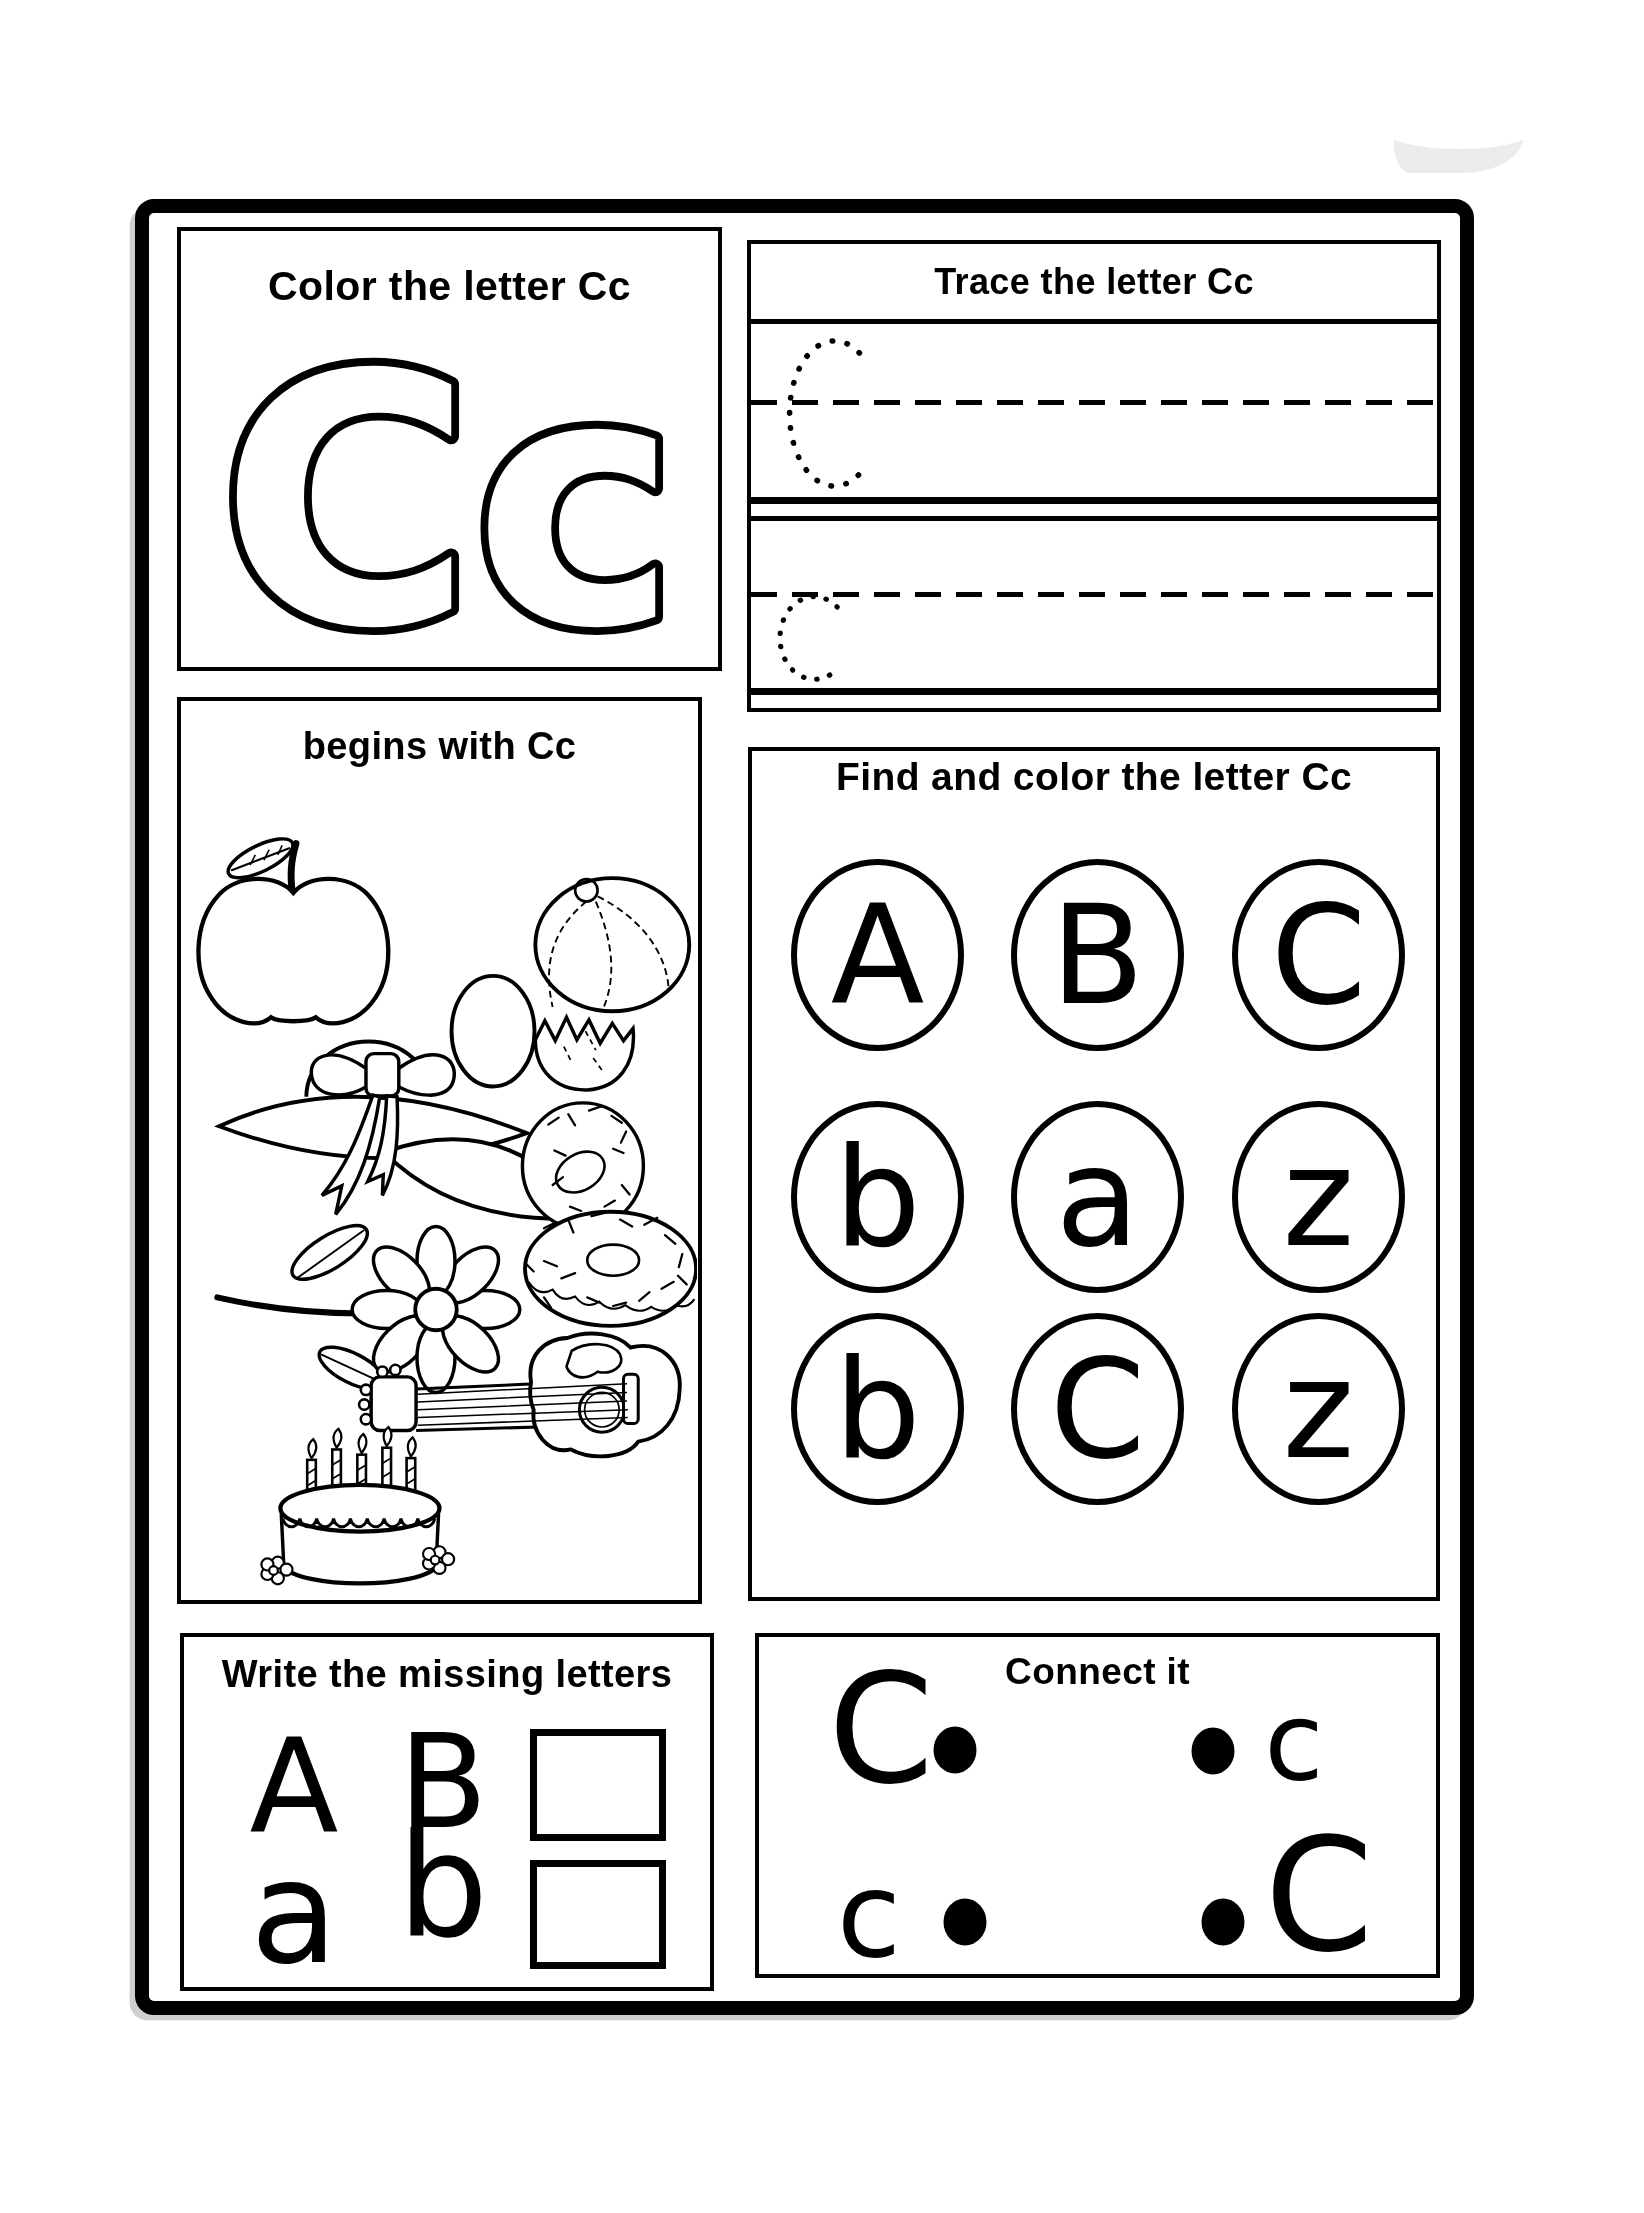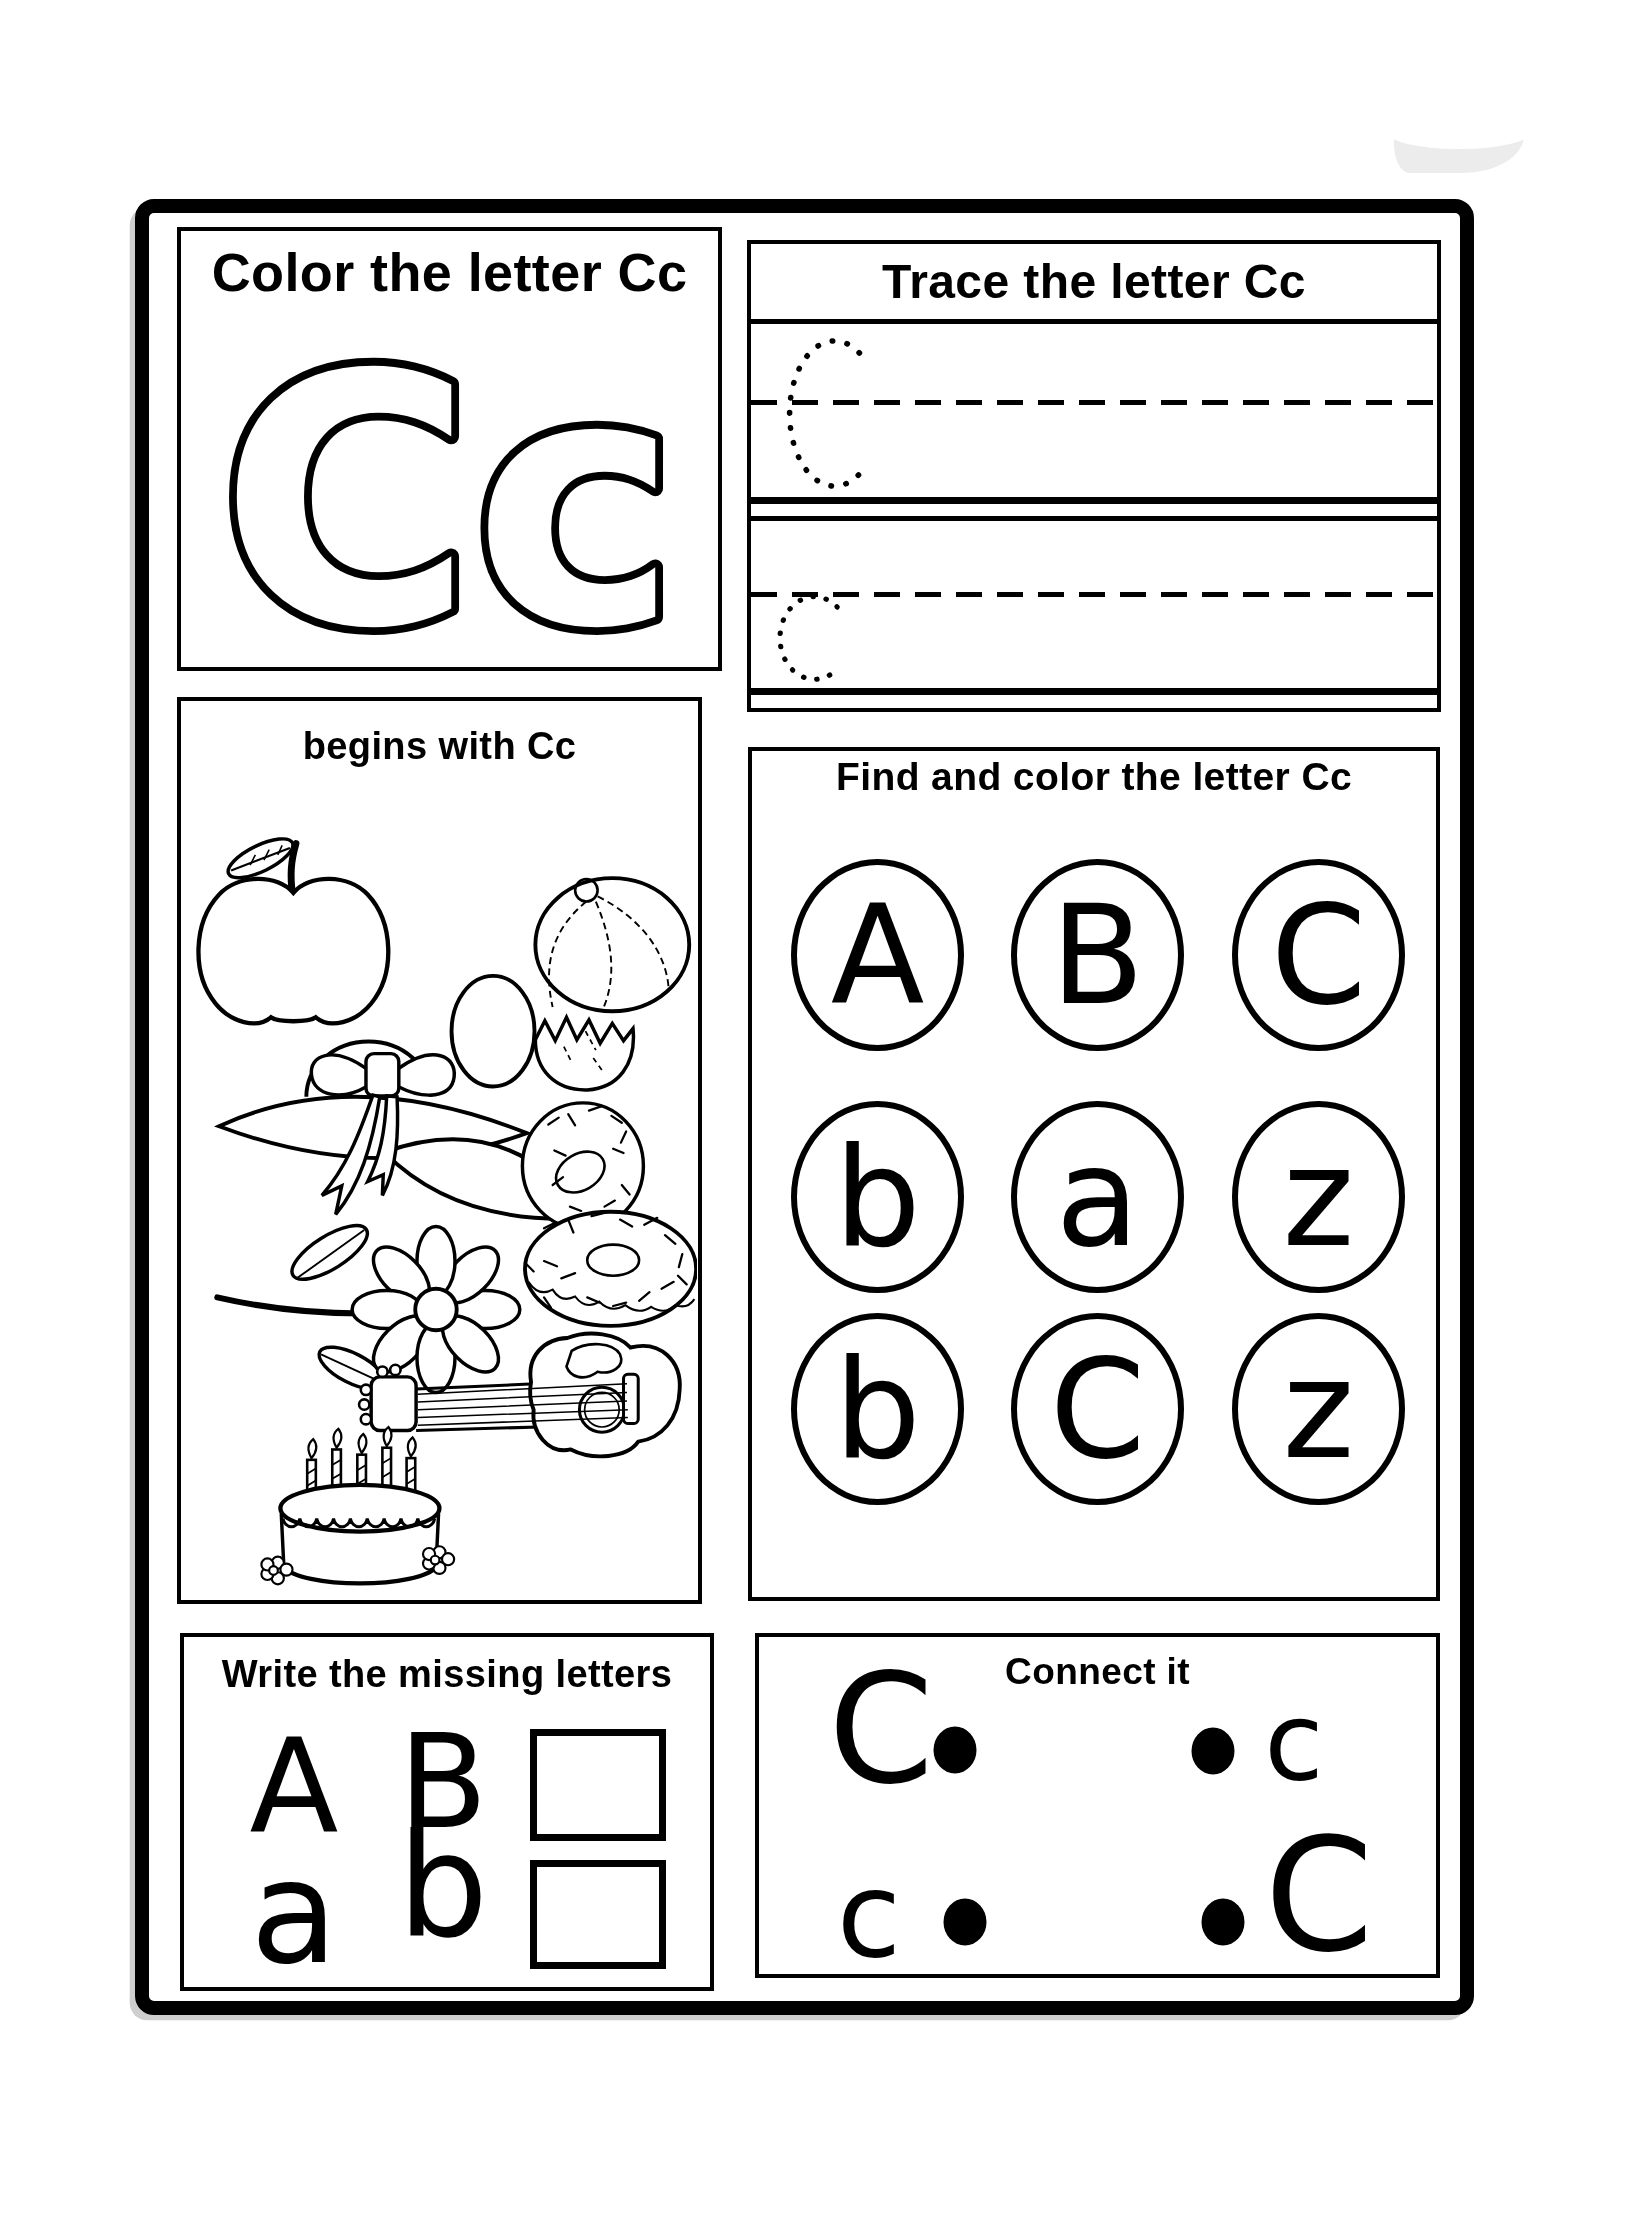--- a/index.html
+++ b/index.html
@@ -41,29 +41,29 @@
 </style>
 </head>
 <body>
 
 <div class="page">
 
   <div class="swoosh"></div>
   <div class="outer-border"></div>
 
   <div class="panel" style="left:177px;top:227px;width:545px;height:444px;">
-    <div class="ptitle" style="margin-top:10px;font-size:54px;">Color the letter Cc</div>
+    <div class="ptitle" style="margin-top:32px;font-size:41px;">Color the letter Cc</div>
     <svg class="abs" style="left:0;top:99px;" width="536" height="333" viewBox="0 0 620 385">
       <text x="310" y="338" text-anchor="middle" font-size="400" font-weight="bold" fill="#ffffff" stroke="#000000" stroke-width="18" stroke-linejoin="round" style="paint-order:stroke;">Cc</text>
     </svg>
   </div>
 
   <div class="panel" style="left:747px;top:240px;width:694px;height:472px;">
     <div class="trace-titlebox">
-      <div class="ptitle" style="font-size:48px;">Trace the letter Cc</div>
+      <div class="ptitle" style="font-size:36px;">Trace the letter Cc</div>
     </div>
 
     <div class="wline-dashed" style="top:156px;"></div>
     <div class="wline" style="top:253px;height:7px;"></div>
     <div class="wline" style="top:272px;height:5.2px;"></div>
     <div class="wline-dashed" style="top:348px;"></div>
     <div class="wline" style="top:444px;height:7px;"></div>
 
     <svg class="abs" style="left:8.6px;top:83px;" width="121" height="173" viewBox="0 0 140 200">
       <path d="M115,30 A52,84 0 1 0 115,170" fill="none" stroke="#000" stroke-width="6.5" stroke-linecap="round" stroke-dasharray="0.5 17"></path>

